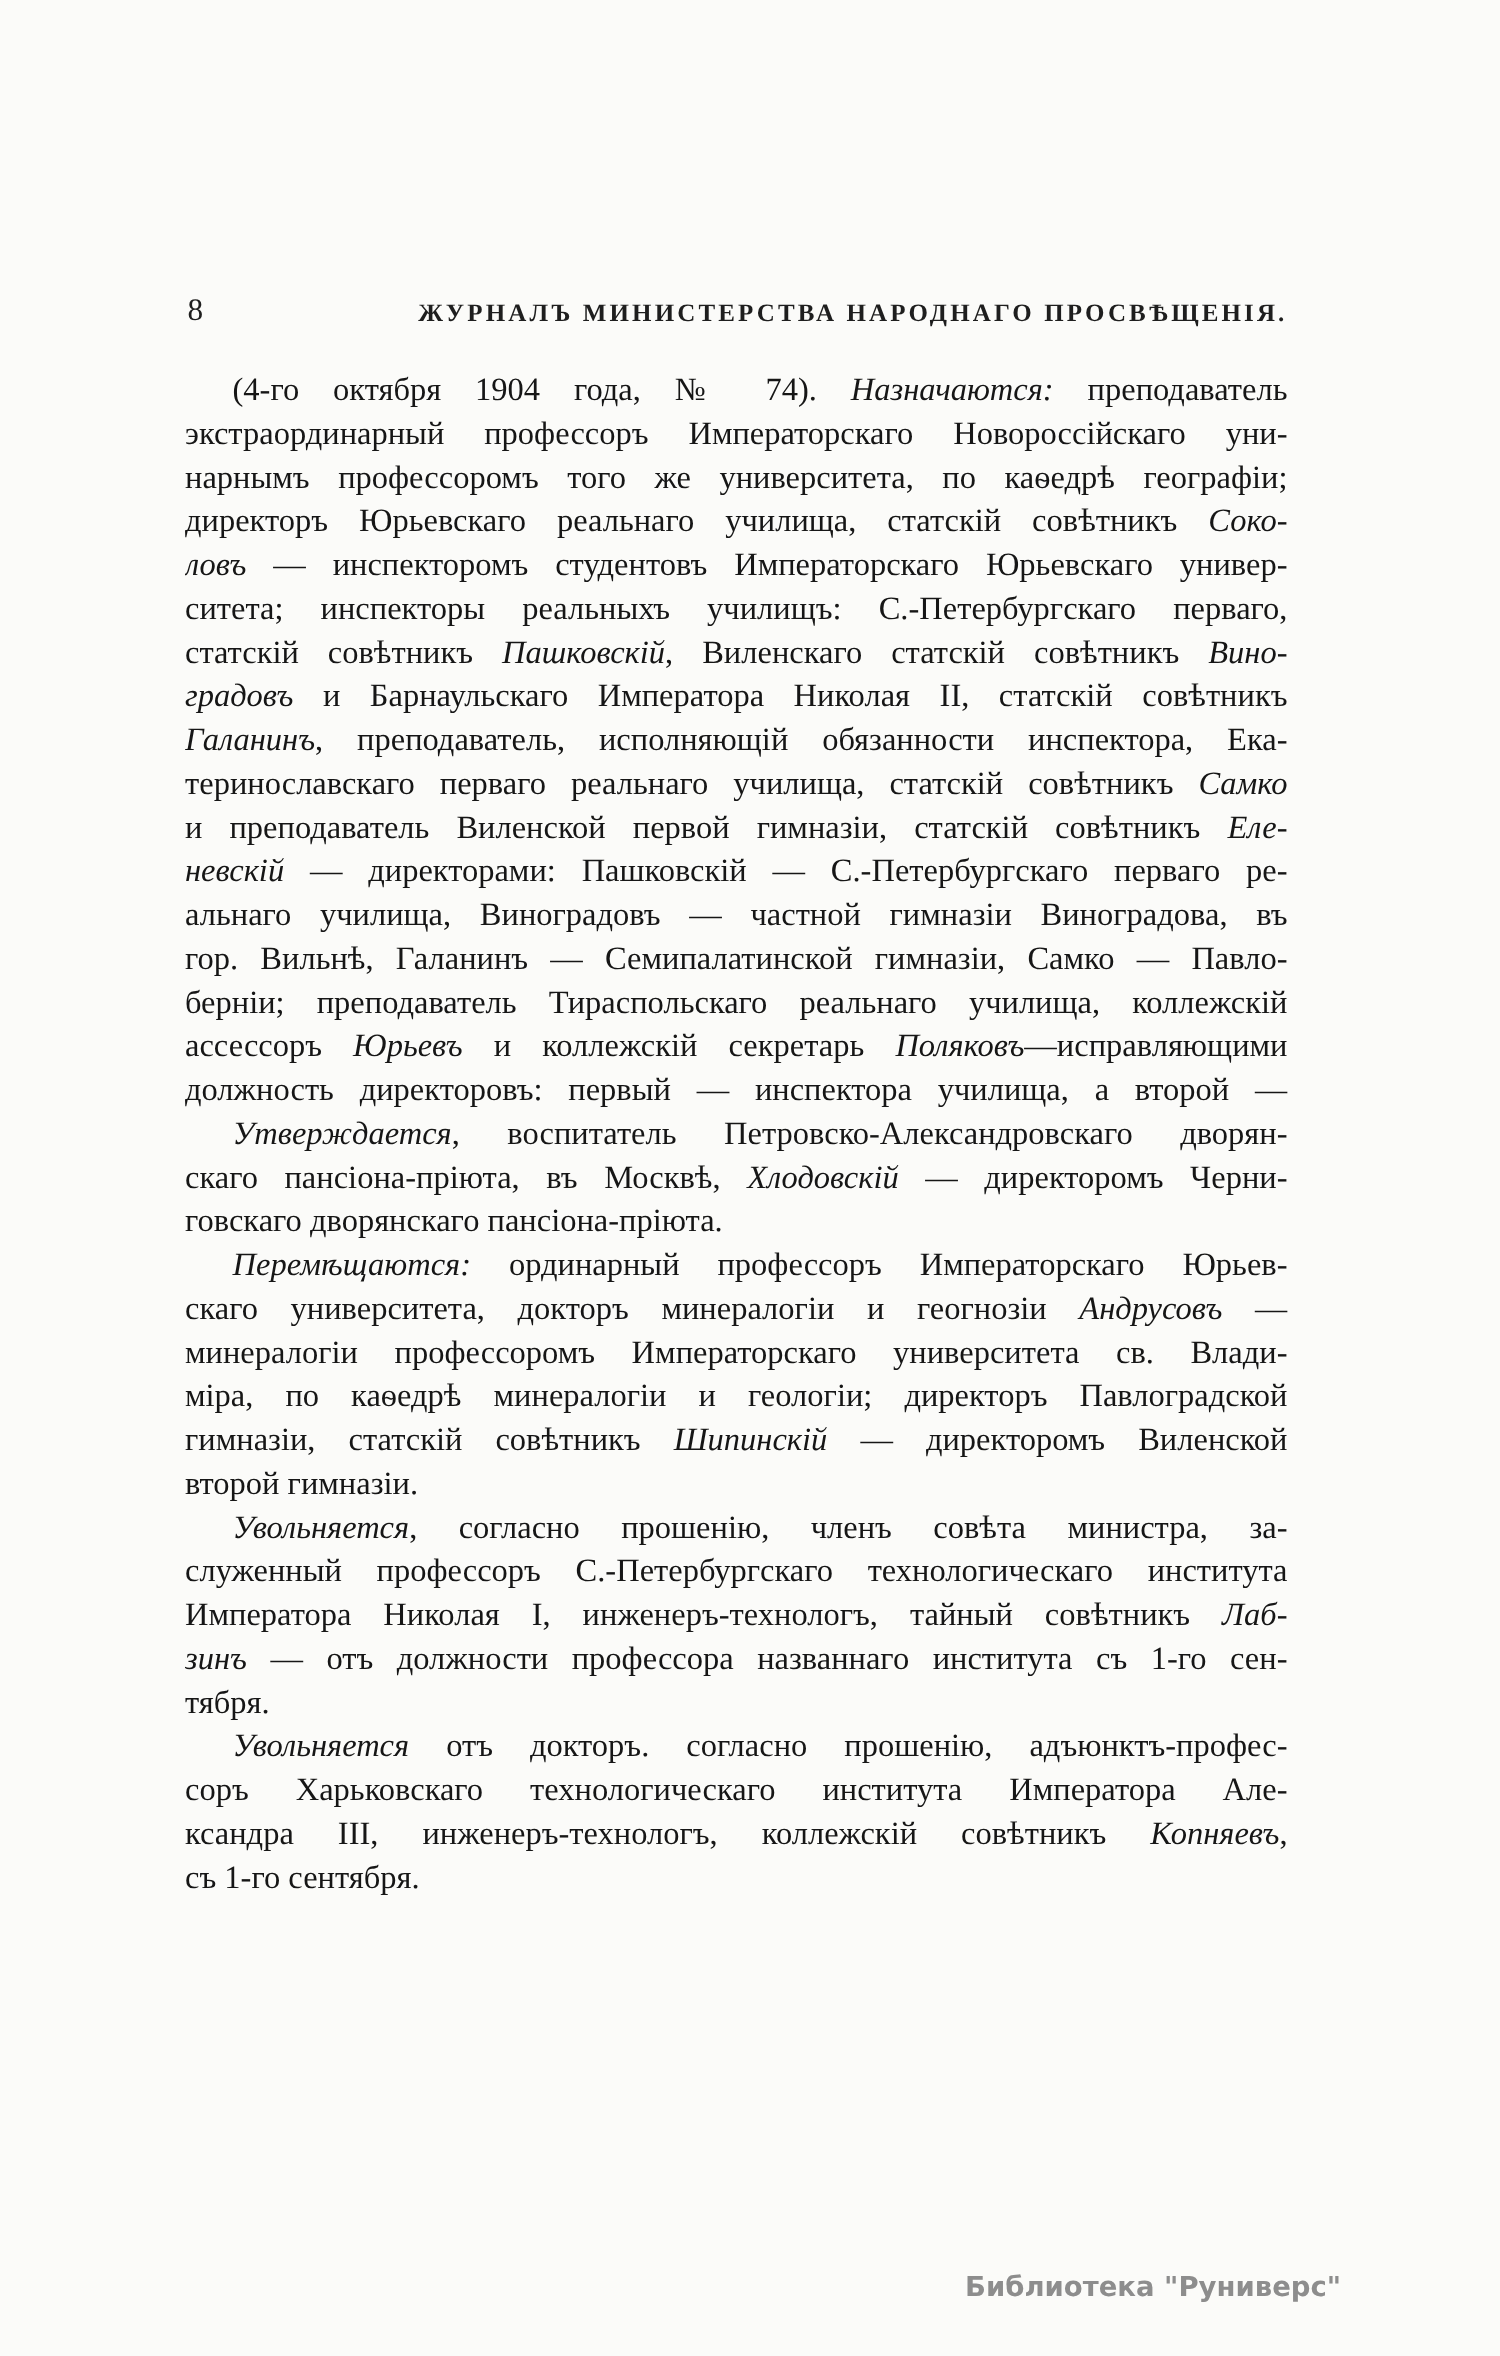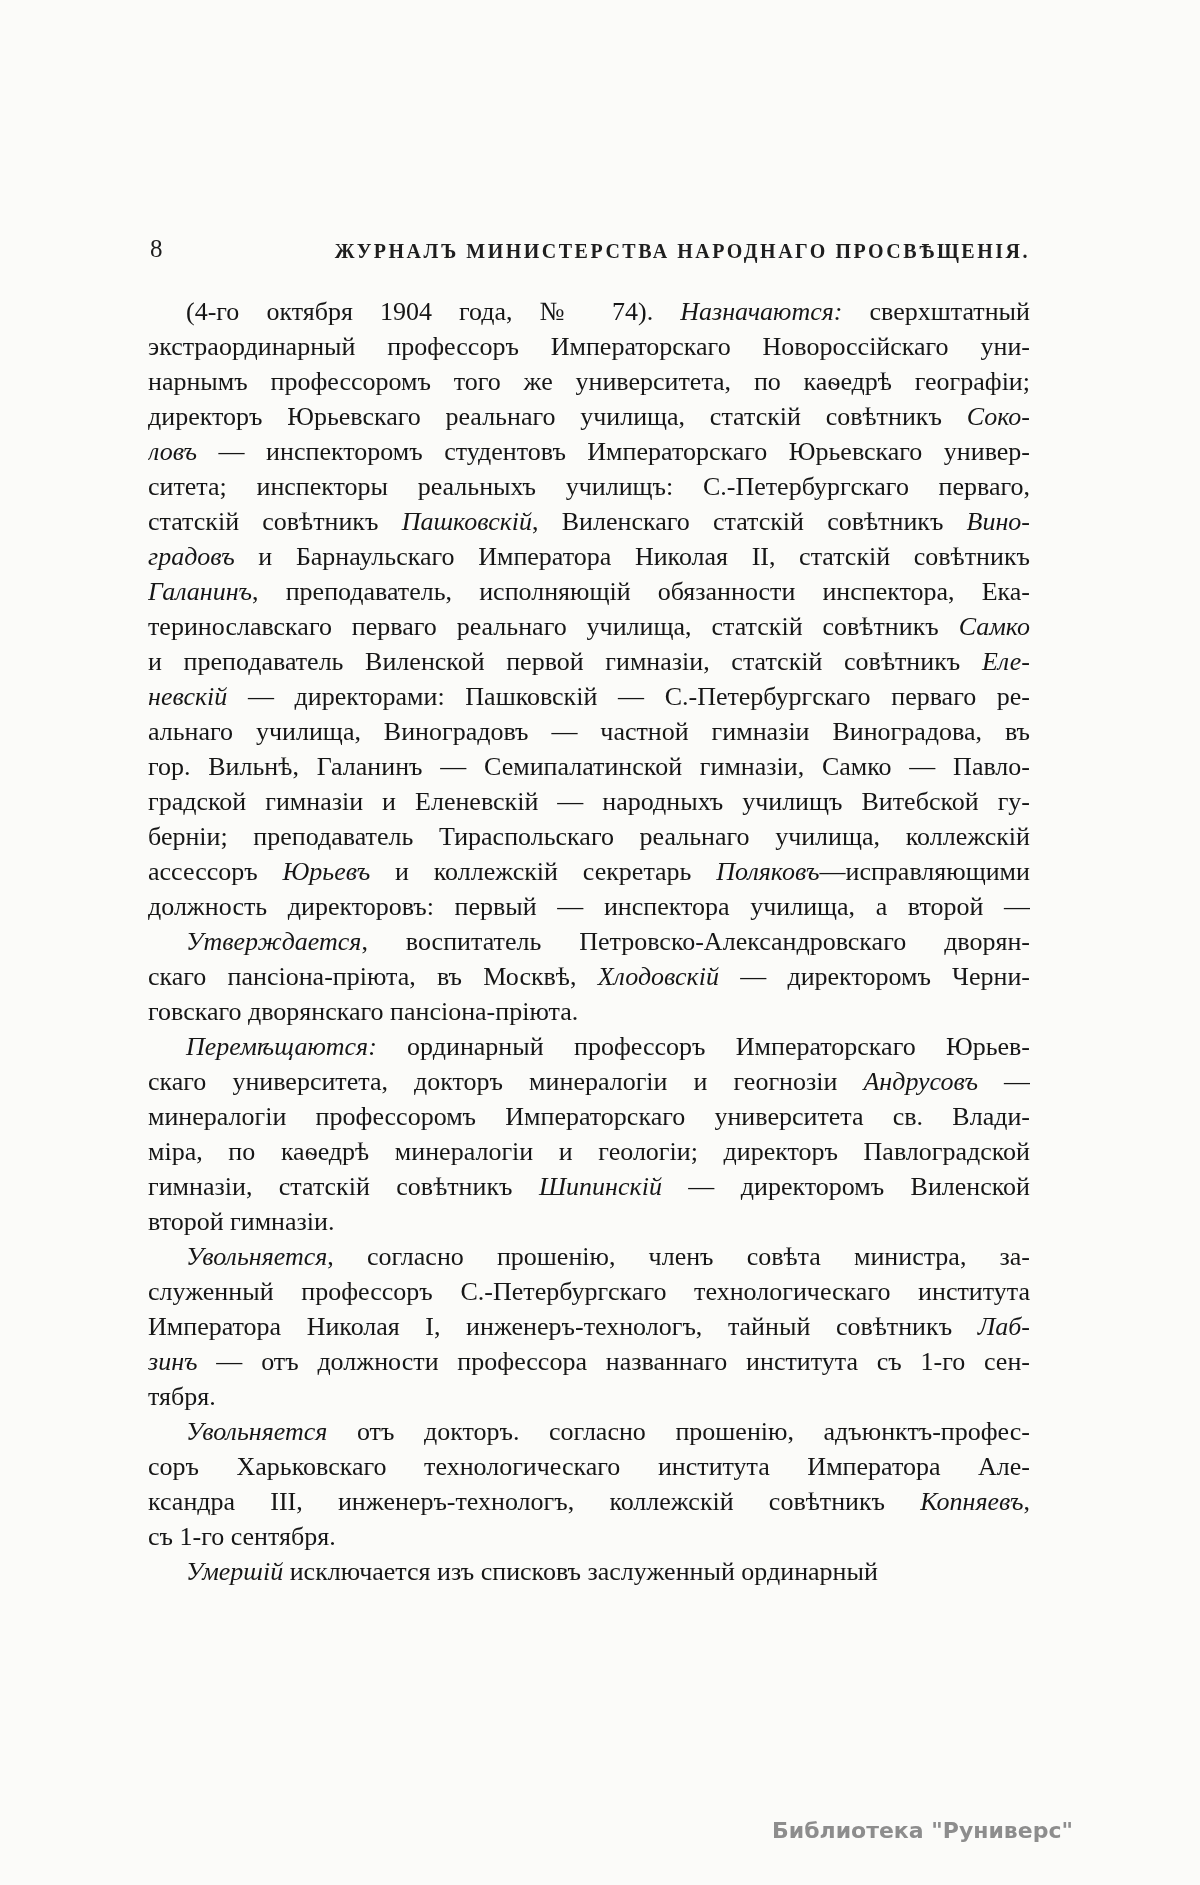--- a/index.html
+++ b/index.html
@@ -81,35 +81,34 @@
   }
 </style>
 </head>
 <body>
 
 <div class="page">
   <div class="page-number">8</div>
   <div class="journal-header">ЖУРНАЛЪ МИНИСТЕРСТВА НАРОДНАГО ПРОСВѢЩЕНІЯ.</div>
   <div class="doc-body">
       <div class="para">
-        <div class="tline first"><span>(4-го октября 1904 года, № 74). </span><span class="it">Назначаются:</span><span> сверхштатный</span></div>
+        <div class="tline first"><span>(4-го октября 1904 года, № 74). </span><span class="it">Назначаются:</span><span> преподаватель</span></div>
         <div class="tline"><span>экстраординарный профессоръ Императорскаго Новороссійскаго уни-</span></div>
         <div class="tline"><span>нарнымъ профессоромъ того же университета, по каѳедрѣ географіи;</span></div>
         <div class="tline"><span>директоръ Юрьевскаго реальнаго училища, статскій совѣтникъ </span><span class="it">Соко-</span></div>
         <div class="tline"><span class="it">ловъ</span><span> — инспекторомъ студентовъ Императорскаго Юрьевскаго универ-</span></div>
         <div class="tline"><span>ситета; инспекторы реальныхъ училищъ: С.-Петербургскаго перваго,</span></div>
         <div class="tline"><span>статскій совѣтникъ </span><span class="it">Пашковскій</span><span>, Виленскаго статскій совѣтникъ </span><span class="it">Вино-</span></div>
         <div class="tline"><span class="it">градовъ</span><span> и Барнаульскаго Императора Николая II, статскій совѣтникъ</span></div>
         <div class="tline"><span class="it">Галанинъ</span><span>, преподаватель, исполняющій обязанности инспектора, Ека-</span></div>
         <div class="tline"><span>теринославскаго перваго реальнаго училища, статскій совѣтникъ </span><span class="it">Самко</span></div>
         <div class="tline"><span>и преподаватель Виленской первой гимназіи, статскій совѣтникъ </span><span class="it">Еле-</span></div>
         <div class="tline"><span class="it">невскій</span><span> — директорами: Пашковскій — С.-Петербургскаго перваго ре-</span></div>
         <div class="tline"><span>альнаго училища, Виноградовъ — частной гимназіи Виноградова, въ</span></div>
         <div class="tline"><span>гор. Вильнѣ, Галанинъ — Семипалатинской гимназіи, Самко — Павло-</span></div>
-        <div class="tline"><span>градской гимназіи и Еленевскій — народныхъ училищъ Витебской гу-</span></div>
         <div class="tline"><span>берніи; преподаватель Тираспольскаго реальнаго училища, коллежскій</span></div>
         <div class="tline"><span>ассессоръ </span><span class="it">Юрьевъ</span><span> и коллежскій секретарь </span><span class="it">Поляковъ</span><span>—исправляющими</span></div>
         <div class="tline"><span>должность директоровъ: первый — инспектора училища, а второй —</span></div>
       </div>
       <div class="para">
         <div class="tline first"><span class="it">Утверждается</span><span>, воспитатель Петровско-Александровскаго дворян-</span></div>
         <div class="tline"><span>скаго пансіона-пріюта, въ Москвѣ, </span><span class="it">Хлодовскій</span><span> — директоромъ Черни-</span></div>
         <div class="tline plast"><span>говскаго дворянскаго пансіона-пріюта.</span></div>
       </div>
       <div class="para">
@@ -126,18 +125,15 @@
         <div class="tline"><span>Императора Николая I, инженеръ-технологъ, тайный совѣтникъ </span><span class="it">Лаб-</span></div>
         <div class="tline"><span class="it">зинъ</span><span> — отъ должности профессора названнаго института съ 1-го сен-</span></div>
         <div class="tline plast"><span>тября.</span></div>
       </div>
       <div class="para">
         <div class="tline first"><span class="it">Увольняется</span><span> отъ докторъ. согласно прошенію, адъюнктъ-профес-</span></div>
         <div class="tline"><span>соръ Харьковскаго технологическаго института Императора Але-</span></div>
         <div class="tline"><span>ксандра III, инженеръ-технологъ, коллежскій совѣтникъ </span><span class="it">Копняевъ</span><span>,</span></div>
         <div class="tline plast"><span>съ 1-го сентября.</span></div>
       </div>
-      <div class="para">
-        <div class="tline first plast"><span class="it">Умершій</span><span> исключается изъ списковъ заслуженный ординарный</span></div>
-      </div>
     </div>
   <div class="watermark">Библиотека "Руниверс"</div>
 </div>
 
 </body></html>

